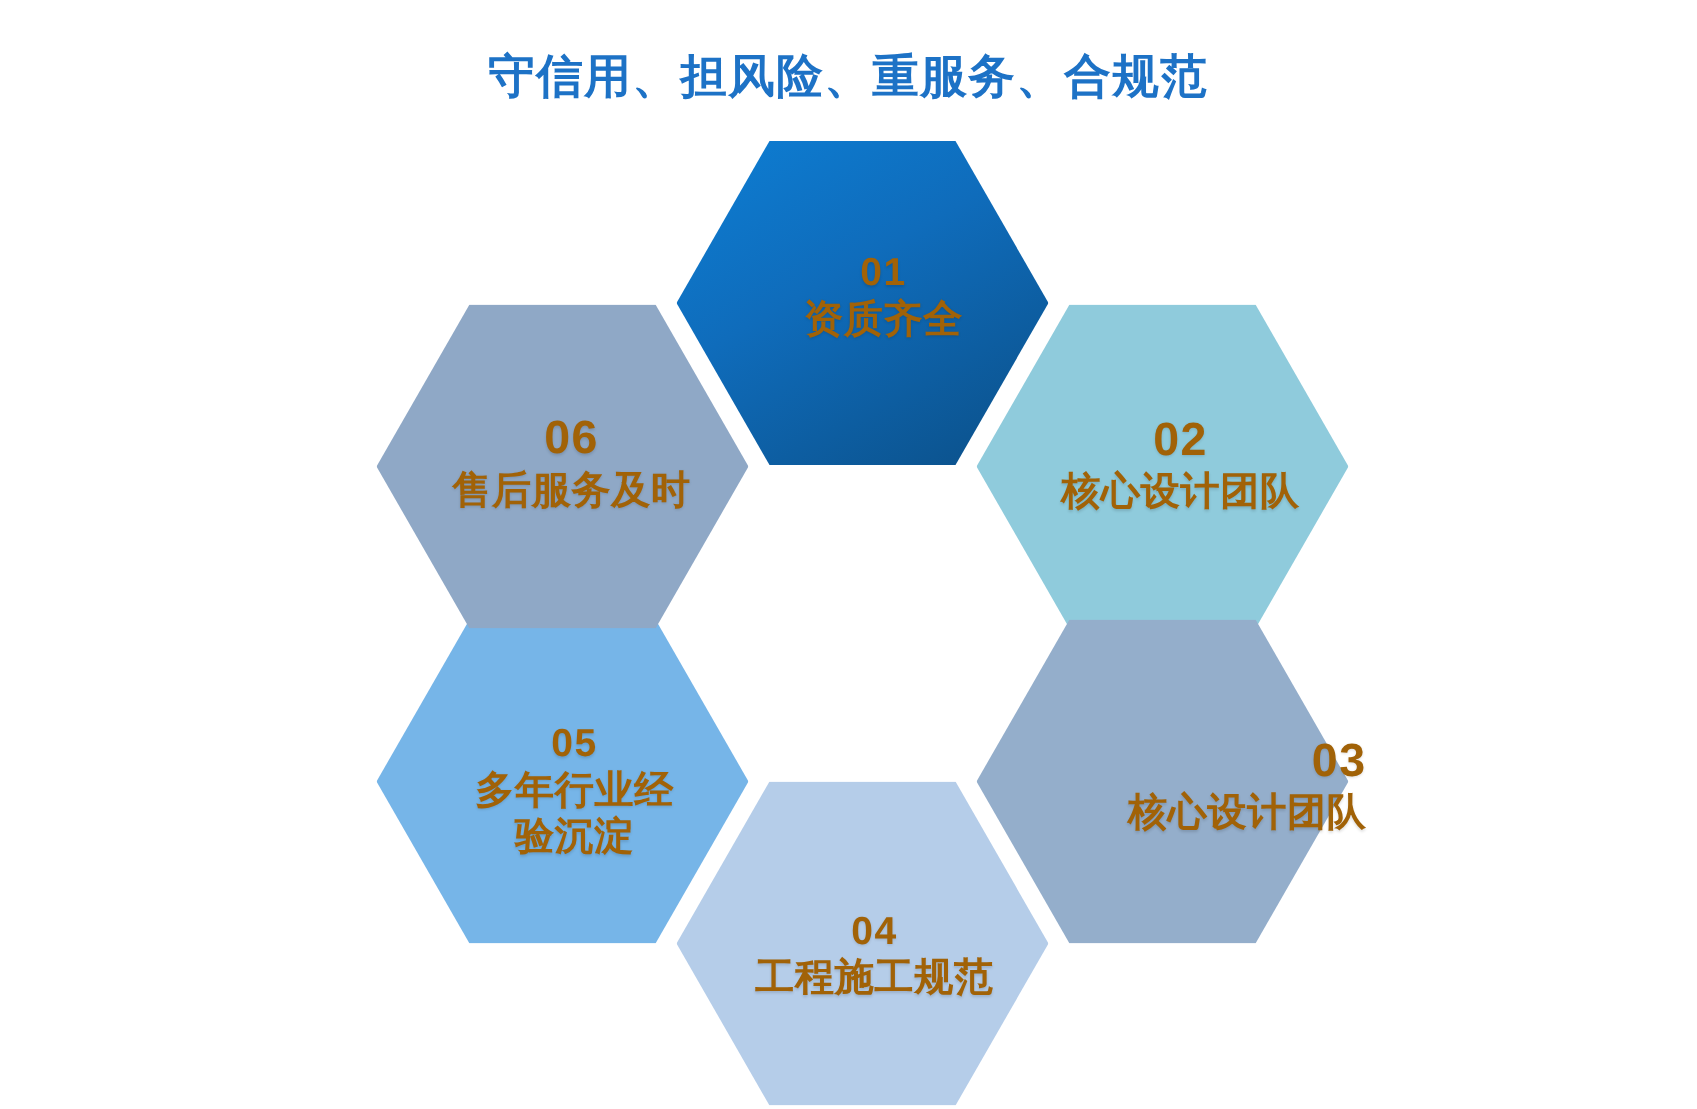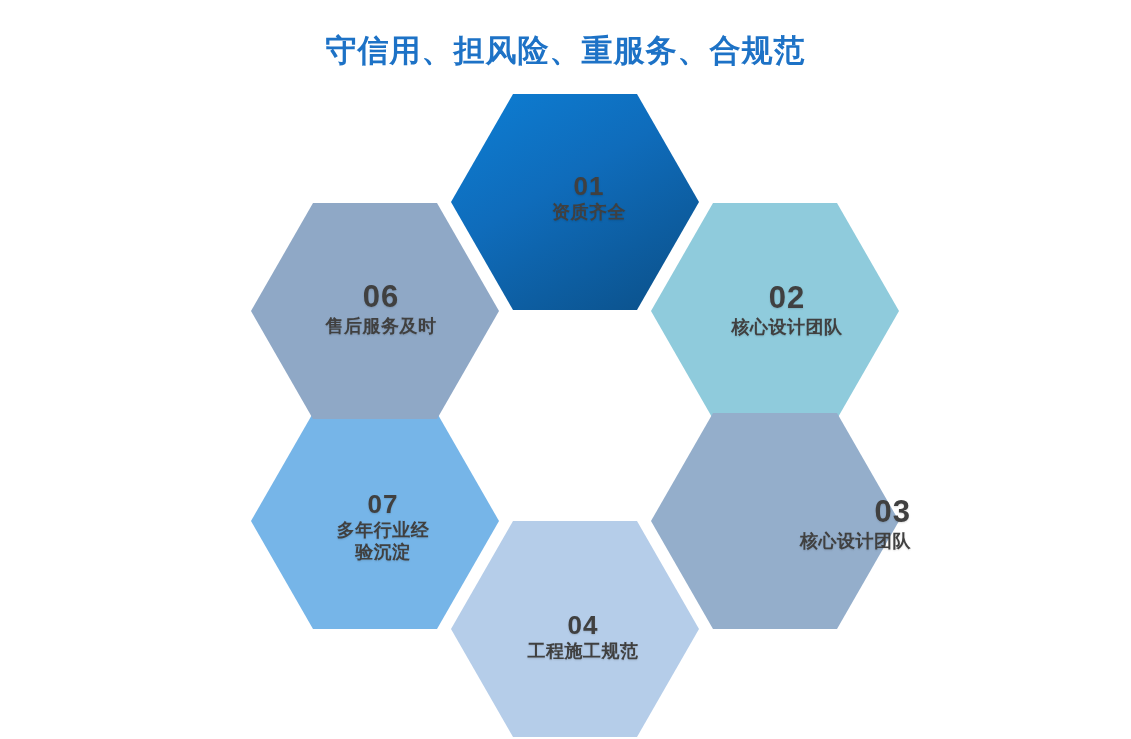--- a/index.html
+++ b/index.html
@@ -35,33 +35,33 @@
     clip-path:polygon(25% 0%,75% 0%,100% 50%,75% 100%,25% 100%,0% 50%);
   }
   .hexlabel{
     position:absolute;
     left:0;top:0;
     width:248px;height:216px;
     display:flex;
     flex-direction:column;
     align-items:center;
     justify-content:center;
-    color:#404040;
+    color:#a16207;
     text-shadow:0 1px 2px rgba(0,0,0,.14);
     pointer-events:none;
   }
   .hexnum{
     font-size:31px;
     font-weight:bold;
     line-height:1.05;
     letter-spacing:1px;
     margin-bottom:2px;
   }
   .hextext{
-    font-size:18px;
+    font-size:26px;
     font-weight:bold;
     line-height:1.18;
     letter-spacing:.5px;
     text-align:center;
     white-space:pre-line;
   }
 
   
   #hex-01{left:451px;top:78px;}
   #hex-02{left:651px;top:187px;}
@@ -116,21 +116,21 @@
     <div class="hex" style="background: rgb(181, 205, 233);"></div>
     <div class="hexlabel">
       <div class="hexnum">04</div>
       <div class="hextext">工程施工规范</div>
     </div>
   </div>
 
   <div class="hexwrap" id="hex-05">
     <div class="hex" style="background: rgb(118, 181, 232);"></div>
     <div class="hexlabel">
-      <div class="hexnum">07</div>
+      <div class="hexnum">05</div>
       <div class="hextext">多年行业经
 验沉淀</div>
     </div>
   </div>
 
   <div class="hexwrap" id="hex-06">
     <div class="hex" style="background: rgb(143, 168, 198);"></div>
     <div class="hexlabel">
       <div class="hexnum">06</div>
       <div class="hextext">售后服务及时</div>

